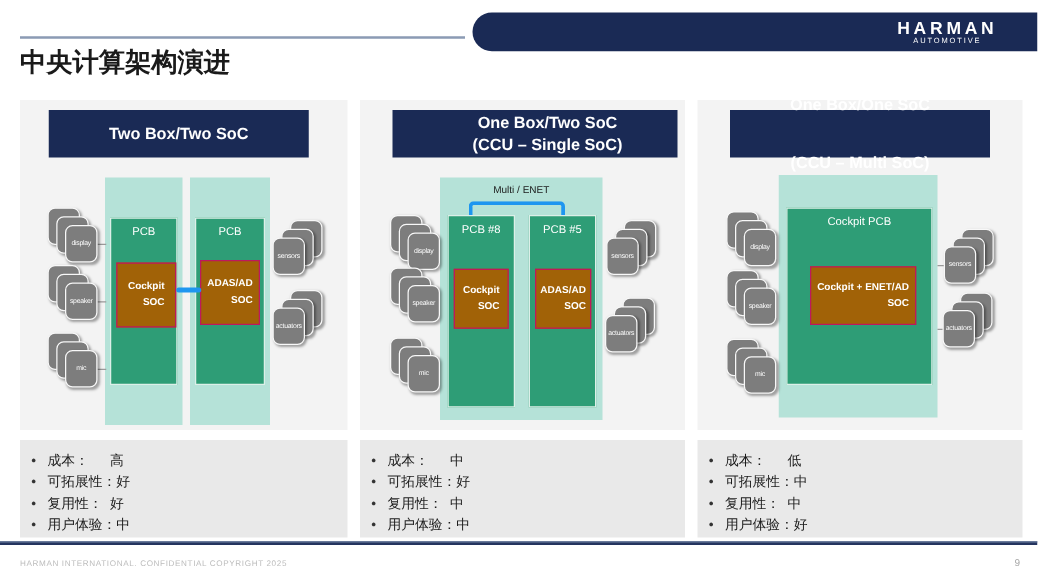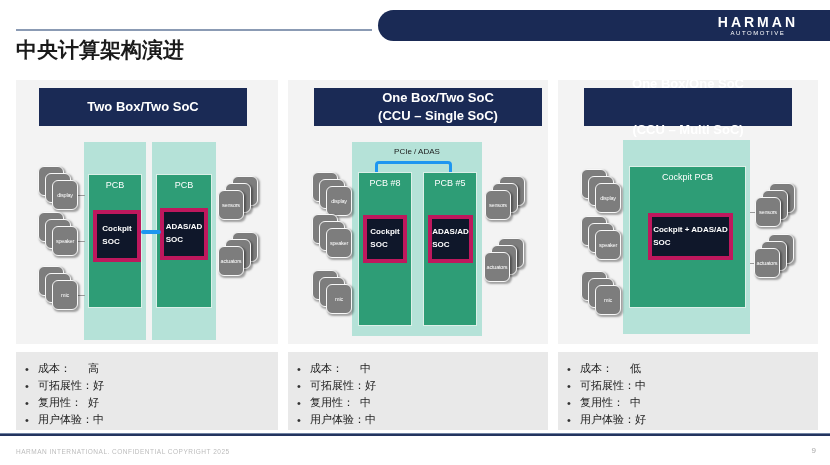--- a/index.html
+++ b/index.html
@@ -20,22 +20,22 @@
   .panel{position:absolute;top:80px;height:350px;}
   #panel1{left:16px;width:262px;} #panel2{left:288px;width:260px;} #panel3{left:558px;width:260px;}
   .diagram{position:absolute;top:0;left:0;right:0;height:264px;background:#f3f3f3;}
   .panel-title{position:absolute;top:8px;width:208px;height:38px;background:#1a2a55;color:#fff;
     font-weight:bold;font-size:13px;text-align:center;display:flex;flex-direction:column;
     justify-content:center;line-height:1.4;z-index:3;}
   #panel1 .panel-title{left:23px;} #panel2 .panel-title{left:26px;padding-left:20px;} #panel3 .panel-title{left:26px;gap:28px;}
   .teal{position:absolute;background:#b5e2d8;}
   .pcb{position:absolute;background:#2e9d76;border:1px solid #dcefe8;box-sizing:border-box;}
   .pcb-label{display:block;color:#fff;font-size:9px;text-align:center;padding-top:5px;}
-  .soc{position:absolute;background:#0f172a;border:4px solid #be185d;box-sizing:border-box;color:#fff;
-    font-size:8px;font-weight:bold;text-align:left;display:flex;align-items:center;justify-content:center;
+  .soc{position:absolute;background:#a16207;border:1px solid #be185d;box-sizing:border-box;color:#fff;
+    font-size:8px;font-weight:bold;text-align:right;display:flex;align-items:center;justify-content:center;
     white-space:pre-line;line-height:1.6;}
   .dash{position:absolute;background:#1e96f0;border-radius:2px;}
   .bus-label{position:absolute;font-size:8px;color:#1a1a1a;text-align:center;}
   .bracket{position:absolute;border:3px solid #1e96f0;border-bottom:none;border-radius:4px 4px 0 0;}
   .link{position:absolute;height:1px;background:#9a9a9a;}
   
   .stack{position:absolute;width:41px;height:45px;}
   .card{position:absolute;width:26px;height:30px;background:#7d7d7d;border:1.5px solid #f8f8f8;
     border-radius:6px;box-sizing:border-box;box-shadow:1.5px 1.5px 2px rgba(0,0,0,.35);}
   .stack-l .card:nth-child(1){left:0;top:0;}
@@ -150,21 +150,21 @@
   </div>
 </div>
 
 <div class="panel" id="panel2">
   <div class="diagram">
     <div class="panel-title">
       <span>One Box/Two SoC</span>
       <span>(CCU – Single SoC)</span>
     </div>
     <div class="teal" style="left:64px;top:62px;width:130px;height:194px"></div>
-    <div class="bus-label" style="left:64px;top:67px;width:130px">PCIe / ADAS</div>
+    <div class="bus-label" style="left:64px;top:67px;width:130px">Multi / ENET</div>
     <div class="bracket" style="left:87px;top:81px;width:71px;height:8px"></div>
     <div class="pcb" style="left:70px;top:92px;width:54px;height:154px">
       <span class="pcb-label">PCB #8</span>
     </div>
     <div class="pcb" style="left:135px;top:92px;width:54px;height:154px">
       <span class="pcb-label">PCB #5</span>
     </div>
     <div class="soc" style="left:75px;top:135px;width:44px;height:48px">Cockpit
 SOC</div>
     <div class="soc" style="left:140px;top:135px;width:45px;height:48px">ADAS/AD
@@ -232,21 +232,21 @@
 <div class="panel" id="panel3">
   <div class="diagram">
     <div class="panel-title">
       <span>One Box/One SoC</span>
       <span>(CCU – Multi SoC)</span>
     </div>
     <div class="teal" style="left:65px;top:60px;width:127px;height:194px"></div>
     <div class="pcb" style="left:71px;top:86px;width:117px;height:142px">
       <span class="pcb-label">Cockpit PCB</span>
     </div>
-    <div class="soc" style="left:90px;top:133px;width:85px;height:47px">Cockpit + ADAS/AD
+    <div class="soc" style="left:90px;top:133px;width:85px;height:47px">Cockpit + ENET/AD
 SOC</div>
     <div class="link" style="left:192px;top:132px;width:6px"></div>
     <div class="link" style="left:192px;top:183px;width:6px"></div>
     <div class="stack stack-l" style="left:23px;top:89px">
       <div class="card"></div>
       <div class="card"></div>
       <div class="card card-front">
           <span class="dev-label">display</span>
         </div>
     </div>

